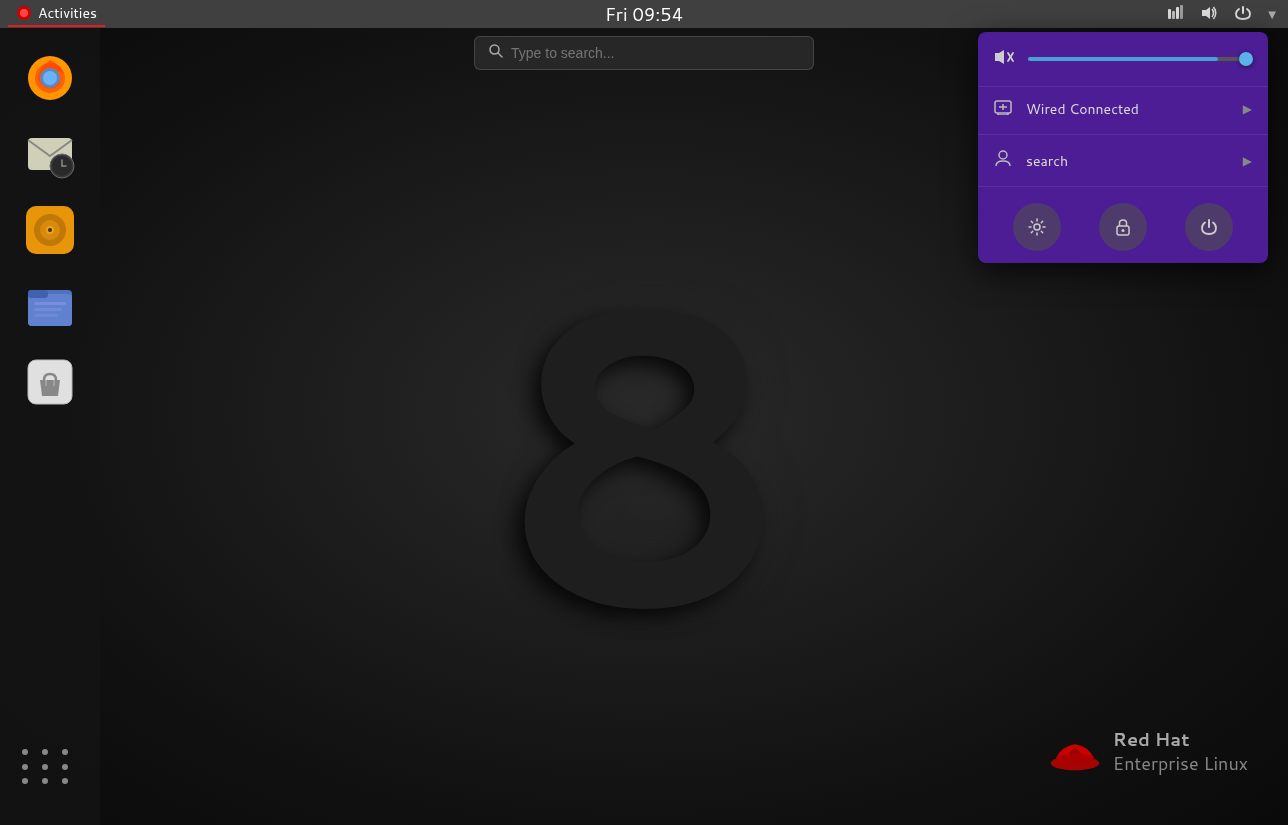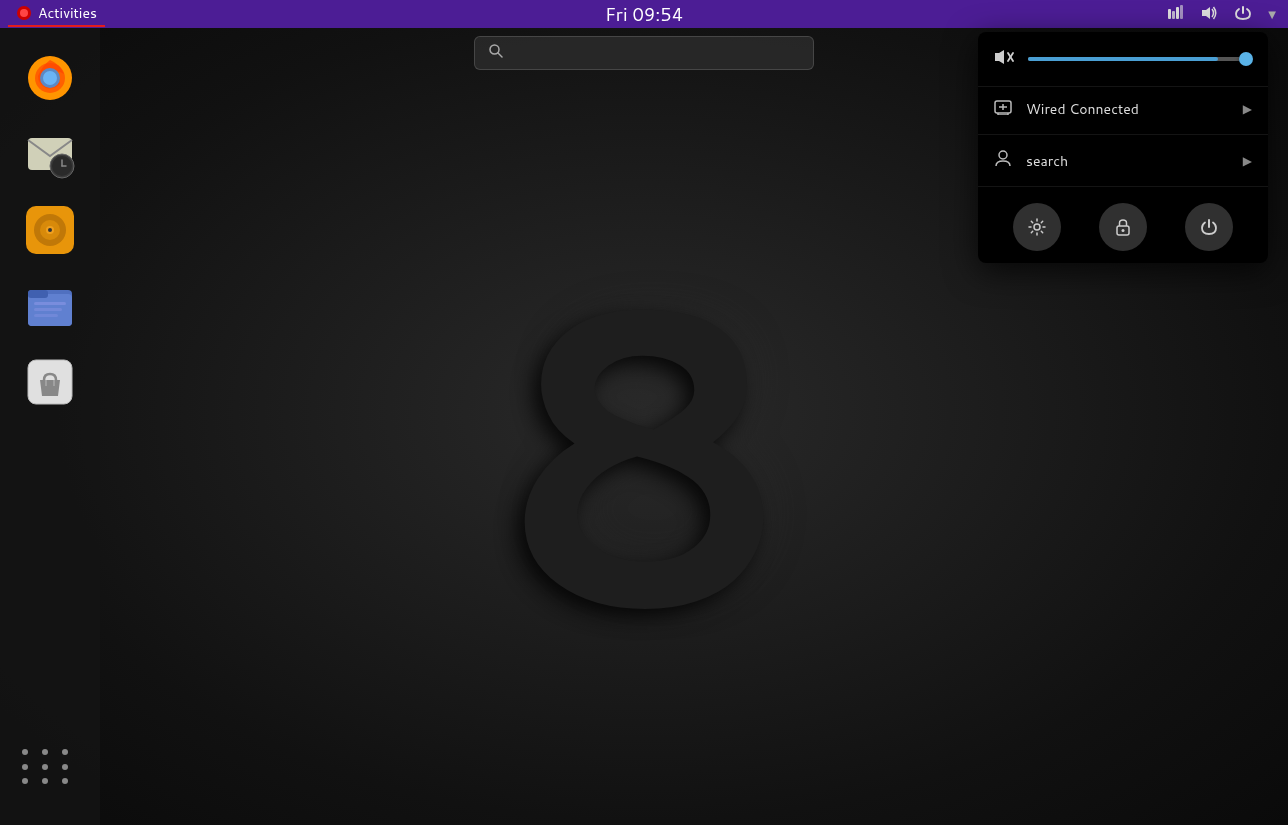--- a/index.html
+++ b/index.html
@@ -60,21 +60,21 @@
 
     .redhat-text .line2 {
       color: #888;
     }
 
     
     .topbar {
       position: absolute;
       top: 0; left: 0; right: 0;
       height: 28px;
-      background: #4c1d95;
+      background: #404040;
       display: flex;
       align-items: center;
       justify-content: space-between;
       padding: 0 8px;
       z-index: 100;
     }
 
     .topbar-left {
       display: flex;
       align-items: center;
@@ -206,21 +206,21 @@
       border-radius: 50%;
       background: #888;
     }
 
     
     .system-menu {
       position: absolute;
       top: 32px;
       right: 20px;
       width: 290px;
-      background: #000000;
+      background: #4c1d95;
       border-radius: 8px;
       z-index: 200;
       box-shadow: 0 8px 32px rgba(0,0,0,0.7);
       overflow: hidden;
     }
 
     
     .system-menu::before {
       content: '';
       position: absolute;
@@ -323,20 +323,32 @@
       color: #ddd;
       font-size: 18px;
     }
   </style>
 </head>
 <body>
 
 <div class="desktop">
   <div class="rhel-logo-number">8</div>
 
+  <div class="redhat-logo">
+    <svg class="redhat-hat" viewBox="0 0 60 50" fill="none">
+      <ellipse cx="30" cy="38" rx="28" ry="8" fill="#cc0000" opacity="0.8"></ellipse>
+      <path d="M8 32 Q15 18 30 16 Q45 18 52 32 Z" fill="#cc0000"></path>
+      <path d="M20 32 Q25 22 30 20 Q35 22 40 32" fill="#990000"></path>
+      <ellipse cx="30" cy="32" rx="22" ry="5" fill="#aa0000"></ellipse>
+    </svg>
+    <div class="redhat-text">
+      <div class="line1">Red Hat</div>
+      <div class="line2">Enterprise Linux</div>
+    </div>
+  </div>
 </div>
 
 <div class="topbar">
   <div class="topbar-left">
     <div class="activities-btn">
       <svg class="activities-icon" viewBox="0 0 16 16">
         <circle cx="8" cy="8" r="7" fill="#cc0000"></circle>
         <circle cx="8" cy="8" r="4" fill="#ff4444"></circle>
       </svg>
       <span>Activities</span>
@@ -373,20 +385,21 @@
 </div>
 
 <div class="search-bar-container">
   <div class="search-bar">
     <span class="search-icon-svg">
       <svg width="14" height="14" viewBox="0 0 14 14" fill="none">
         <circle cx="5.5" cy="5.5" r="4.5" stroke="#aaa" stroke-width="1.5"></circle>
         <line x1="9" y1="9" x2="13" y2="13" stroke="#aaa" stroke-width="1.5" stroke-linecap="round"></line>
       </svg>
     </span>
+    <input class="search-input" type="text" placeholder="Type to search..." style="">
   </div>
 </div>
 
 <div class="dock">
 
   <div class="dock-item">
     <svg width="52" height="52" viewBox="0 0 52 52">
       <circle cx="26" cy="26" r="22" fill="#ff9500"></circle>
       <circle cx="26" cy="26" r="15" fill="#ff6000"></circle>
       <path d="M26 8 Q36 12 40 22 Q34 18 28 20 Q36 24 36 32 Q30 38 22 36 Q14 32 14 24 Q18 14 26 8Z" fill="#ff4500" opacity="0.7"></path>

